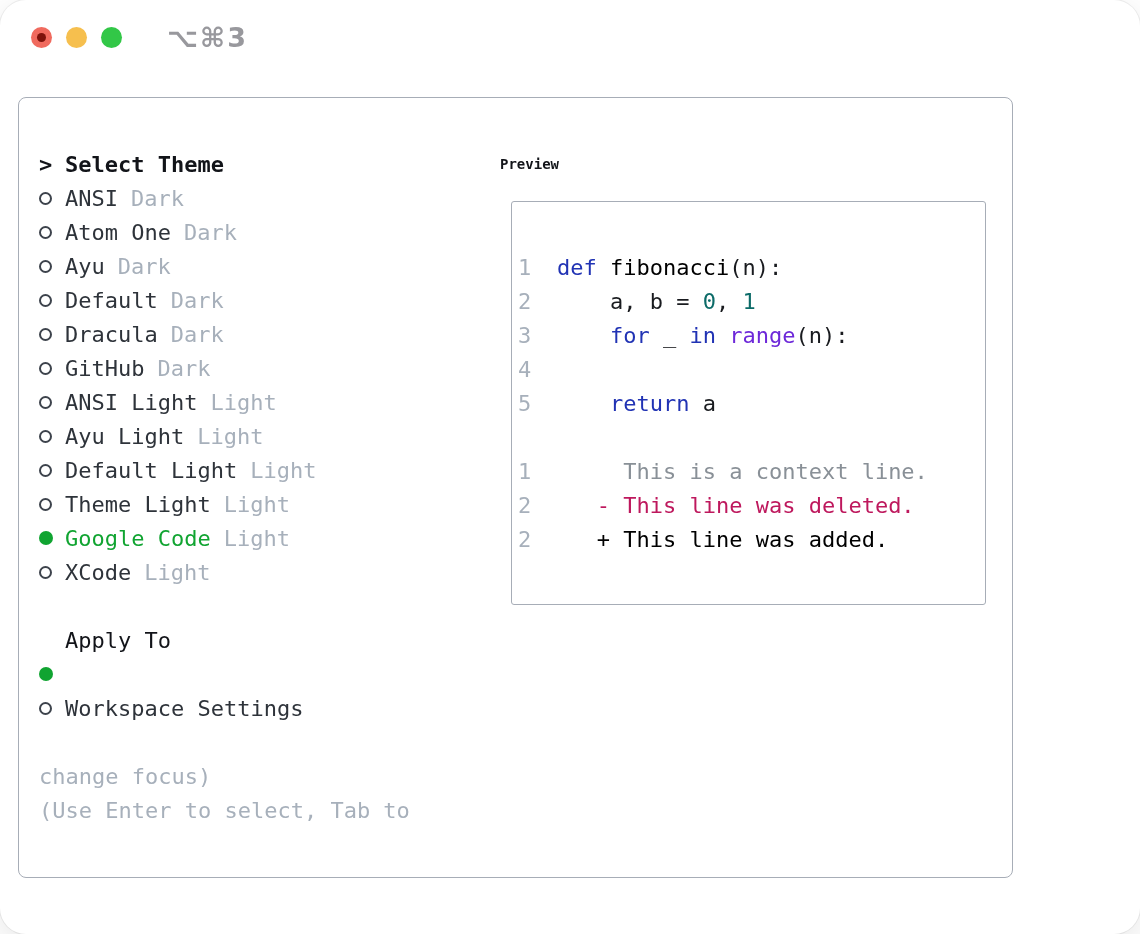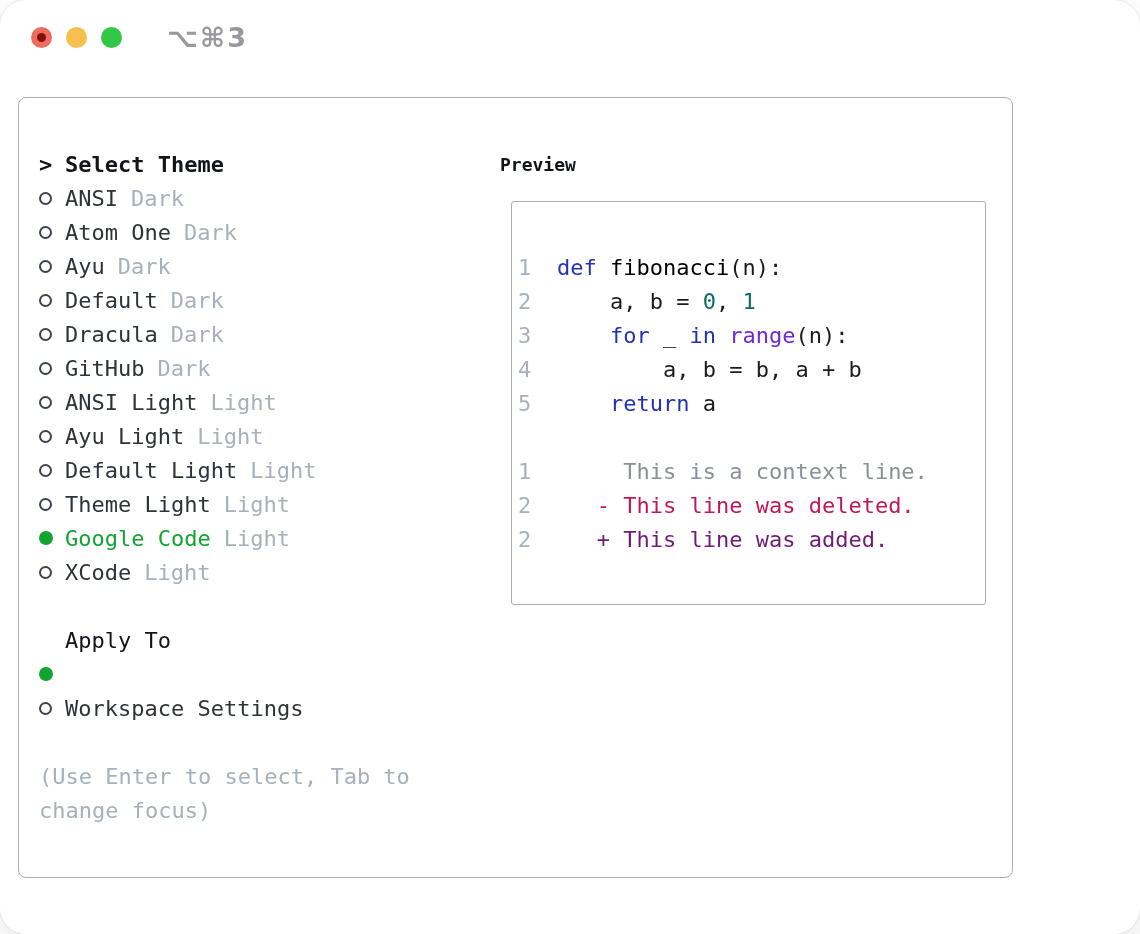--- a/index.html
+++ b/index.html
@@ -34,21 +34,21 @@
   .circle{width:13px;height:13px;box-sizing:border-box;border:2px solid var(--radio_outline);border-radius:50%;}
   .circle.sel{width:14px;height:14px;border:none;background:var(--accent_green);}
   .hdr{font-weight:bold;color:var(--bold_text);}
   .section{color:var(--bold_text);}
   .variant{color:var(--muted);margin-left:13px;text-align:center;}
   .sel-name{color:var(--accent_green);}
   .hint{color:var(--muted);}
   
   .preview-title{
     position:absolute;left:481px;top:49px;height:34px;display:flex;align-items:center;
-    font-size:18px;font-weight:bold;color:var(--bold_text);
+    font-size:14px;font-weight:bold;color:var(--bold_text);
   }
   .pbox{
     position:absolute;left:492px;top:103px;width:475px;height:404px;
     box-sizing:border-box;border:1.5px solid var(--border);border-radius:3px;
     padding-top:48px;overflow:hidden;background:#ffffff;
   }
   .pline{height:34px;display:flex;align-items:center;padding-left:6px;font-size:22px;white-space:pre;}
   .pline .ln{width:39px;flex:none;color:var(--line_number);}
   .pline .code{color:var(--code_text);}
 </style>
@@ -79,32 +79,32 @@
         <div class="row"><span class="bcol"><span class="circle"></span></span><span class="name">Ayu Light</span><span class="variant">Light</span></div>
         <div class="row"><span class="bcol"><span class="circle"></span></span><span class="name">Default Light</span><span class="variant">Light</span></div>
         <div class="row"><span class="bcol"><span class="circle"></span></span><span class="name">Theme Light</span><span class="variant">Light</span></div>
         <div class="row"><span class="bcol"><span class="circle sel"></span></span><span class="sel-name">Google Code</span><span class="variant">Light</span></div>
         <div class="row"><span class="bcol"><span class="circle"></span></span><span class="name">XCode</span><span class="variant">Light</span></div>
         <div class="row"></div>
         <div class="row"><span class="bcol"></span><span class="section">Apply To</span></div>
         <div class="row"><span class="bcol"><span class="circle sel"></span></span></div>
         <div class="row"><span class="bcol"><span class="circle"></span></span><span class="name">Workspace Settings</span></div>
         <div class="row"></div>
+        <div class="row hint">change focus)</div>
         <div class="row hint">(Use Enter to select, Tab to</div>
-        <div class="row hint">change focus)</div>
       </div>
     <div class="preview-title">Preview</div>
     <div class="pbox">
       <div>
           <div class="pline"><span class="ln">1</span><span class="code"><span style="color: rgb(33, 51, 180);">def</span><span> </span><span style="color: #000000;">fibonacci</span><span>(n):</span></span></div>
           <div class="pline"><span class="ln">2</span><span class="code"><span>    a, b = </span><span style="color: rgb(12, 107, 104);">0</span><span>, </span><span style="color: rgb(12, 107, 104);">1</span></span></div>
           <div class="pline"><span class="ln">3</span><span class="code"><span>    </span><span style="color: rgb(33, 51, 180);">for</span><span> _ </span><span style="color: rgb(33, 51, 180);">in</span><span> </span><span style="color: #6d28d9;">range</span><span>(n):</span></span></div>
-          <div class="pline"><span class="ln">4</span><span class="code"><span>        a, b = b, a + b</span></span></div>
+          <div class="pline"><span class="ln">4</span></div>
           <div class="pline"><span class="ln">5</span><span class="code"><span>    </span><span style="color: rgb(33, 51, 180);">return</span><span> a</span></span></div>
           <div class="pline"><span class="ln"></span><span class="code"></span></div>
           <div class="pline"><span class="ln">1</span><span class="code"><span style="color: rgb(137, 144, 151);">     This is a context line.</span></span></div>
           <div class="pline"><span class="ln">2</span><span class="code"><span style="color: #be185d;">   - This line was deleted.</span></span></div>
-          <div class="pline"><span class="ln">2</span><span class="code"><span style="color: #701a75;">   + This line was added.</span></span></div>
+          <div class="pline"><span class="ln">2</span><span class="code"><span style="color: #000000;">   + This line was added.</span></span></div>
         </div>
     </div>
   </div>
 
 </div>
 
 </body></html>

